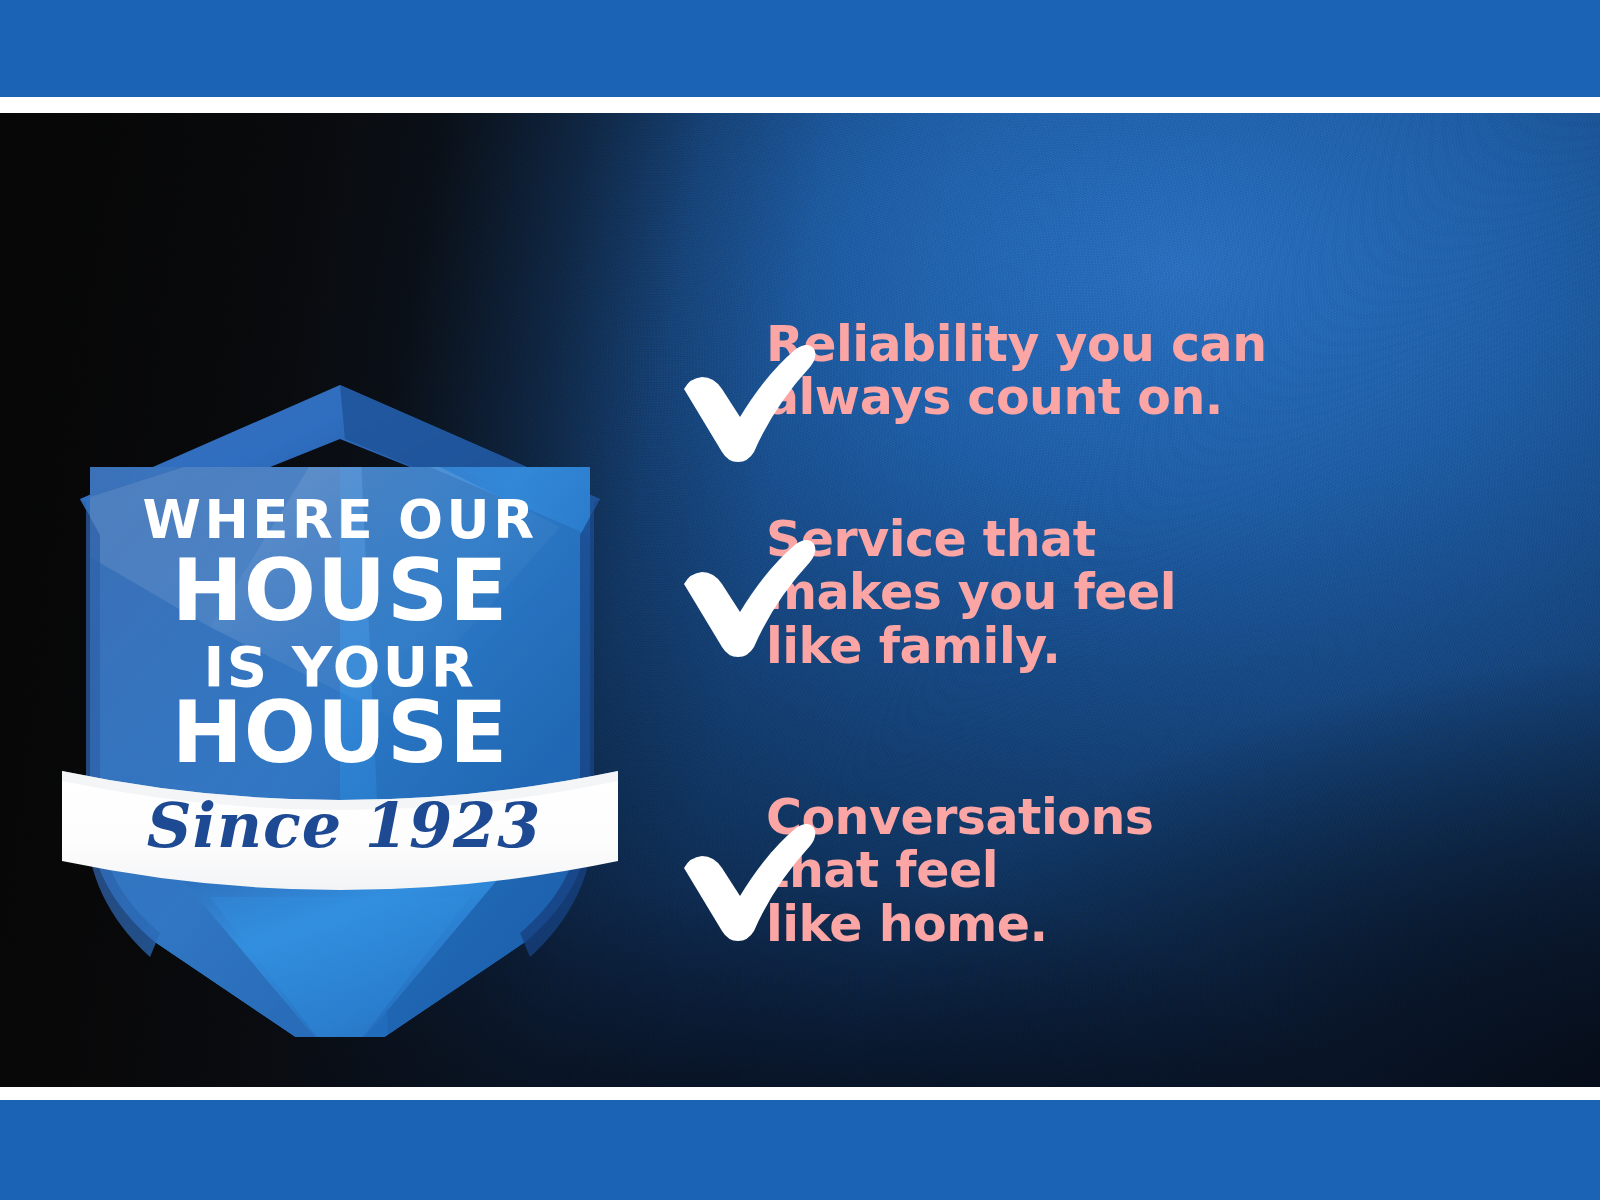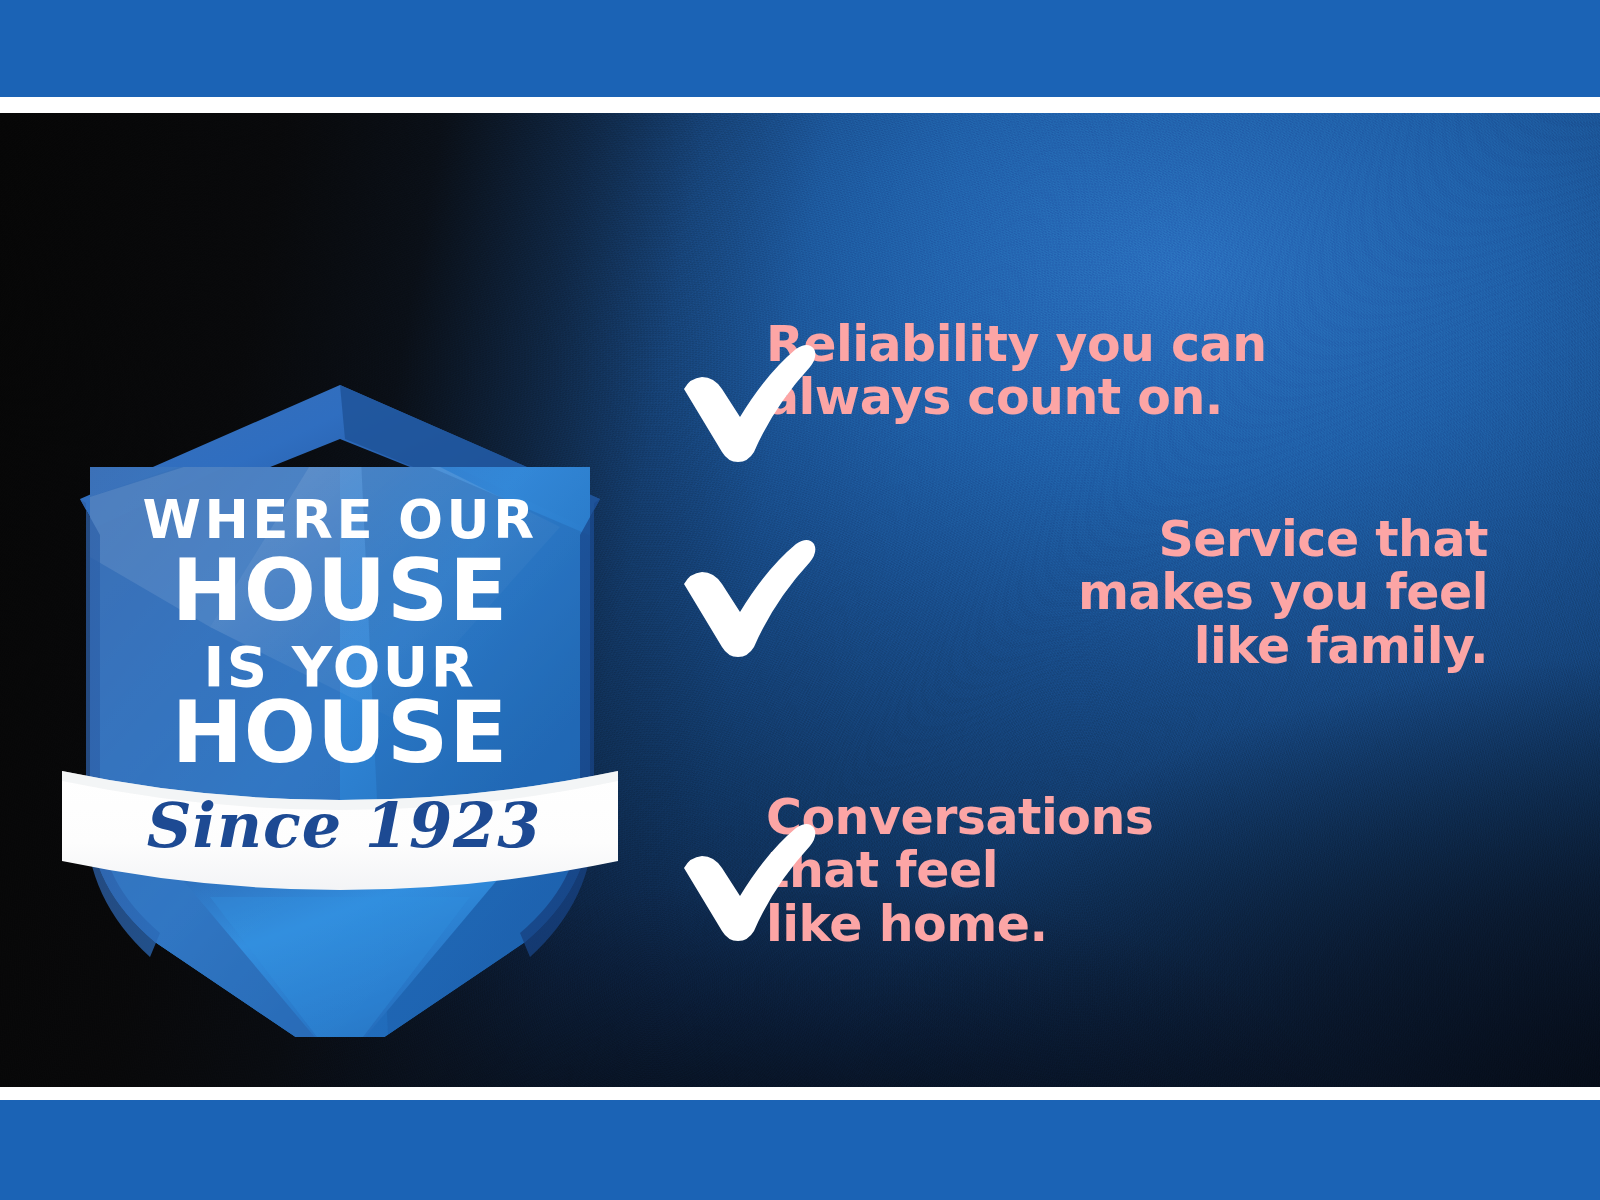--- a/index.html
+++ b/index.html
@@ -72,21 +72,21 @@
     color:#fca5a5;
     font-family:"DejaVu Sans","Liberation Sans",sans-serif;
     font-weight:700;
     font-size:49px;
     line-height:1.09;
     letter-spacing:-0.5px;
     white-space:pre-line;
     text-rendering:optimizeLegibility;
   }
   #bullet-1{margin-top:0px;}
-  #bullet-2{margin-top:88px;text-align:right;}
+  #bullet-2{margin-top:88px;}
   #bullet-3{margin-top:118px;}
   #bullet-1 .chk{top:16px;}
   #bullet-2 .chk{top:16px;}
   #bullet-3 .chk{top:22px;}
 </style>
 </head>
 <body>
 
 <div id="canvas">
 

